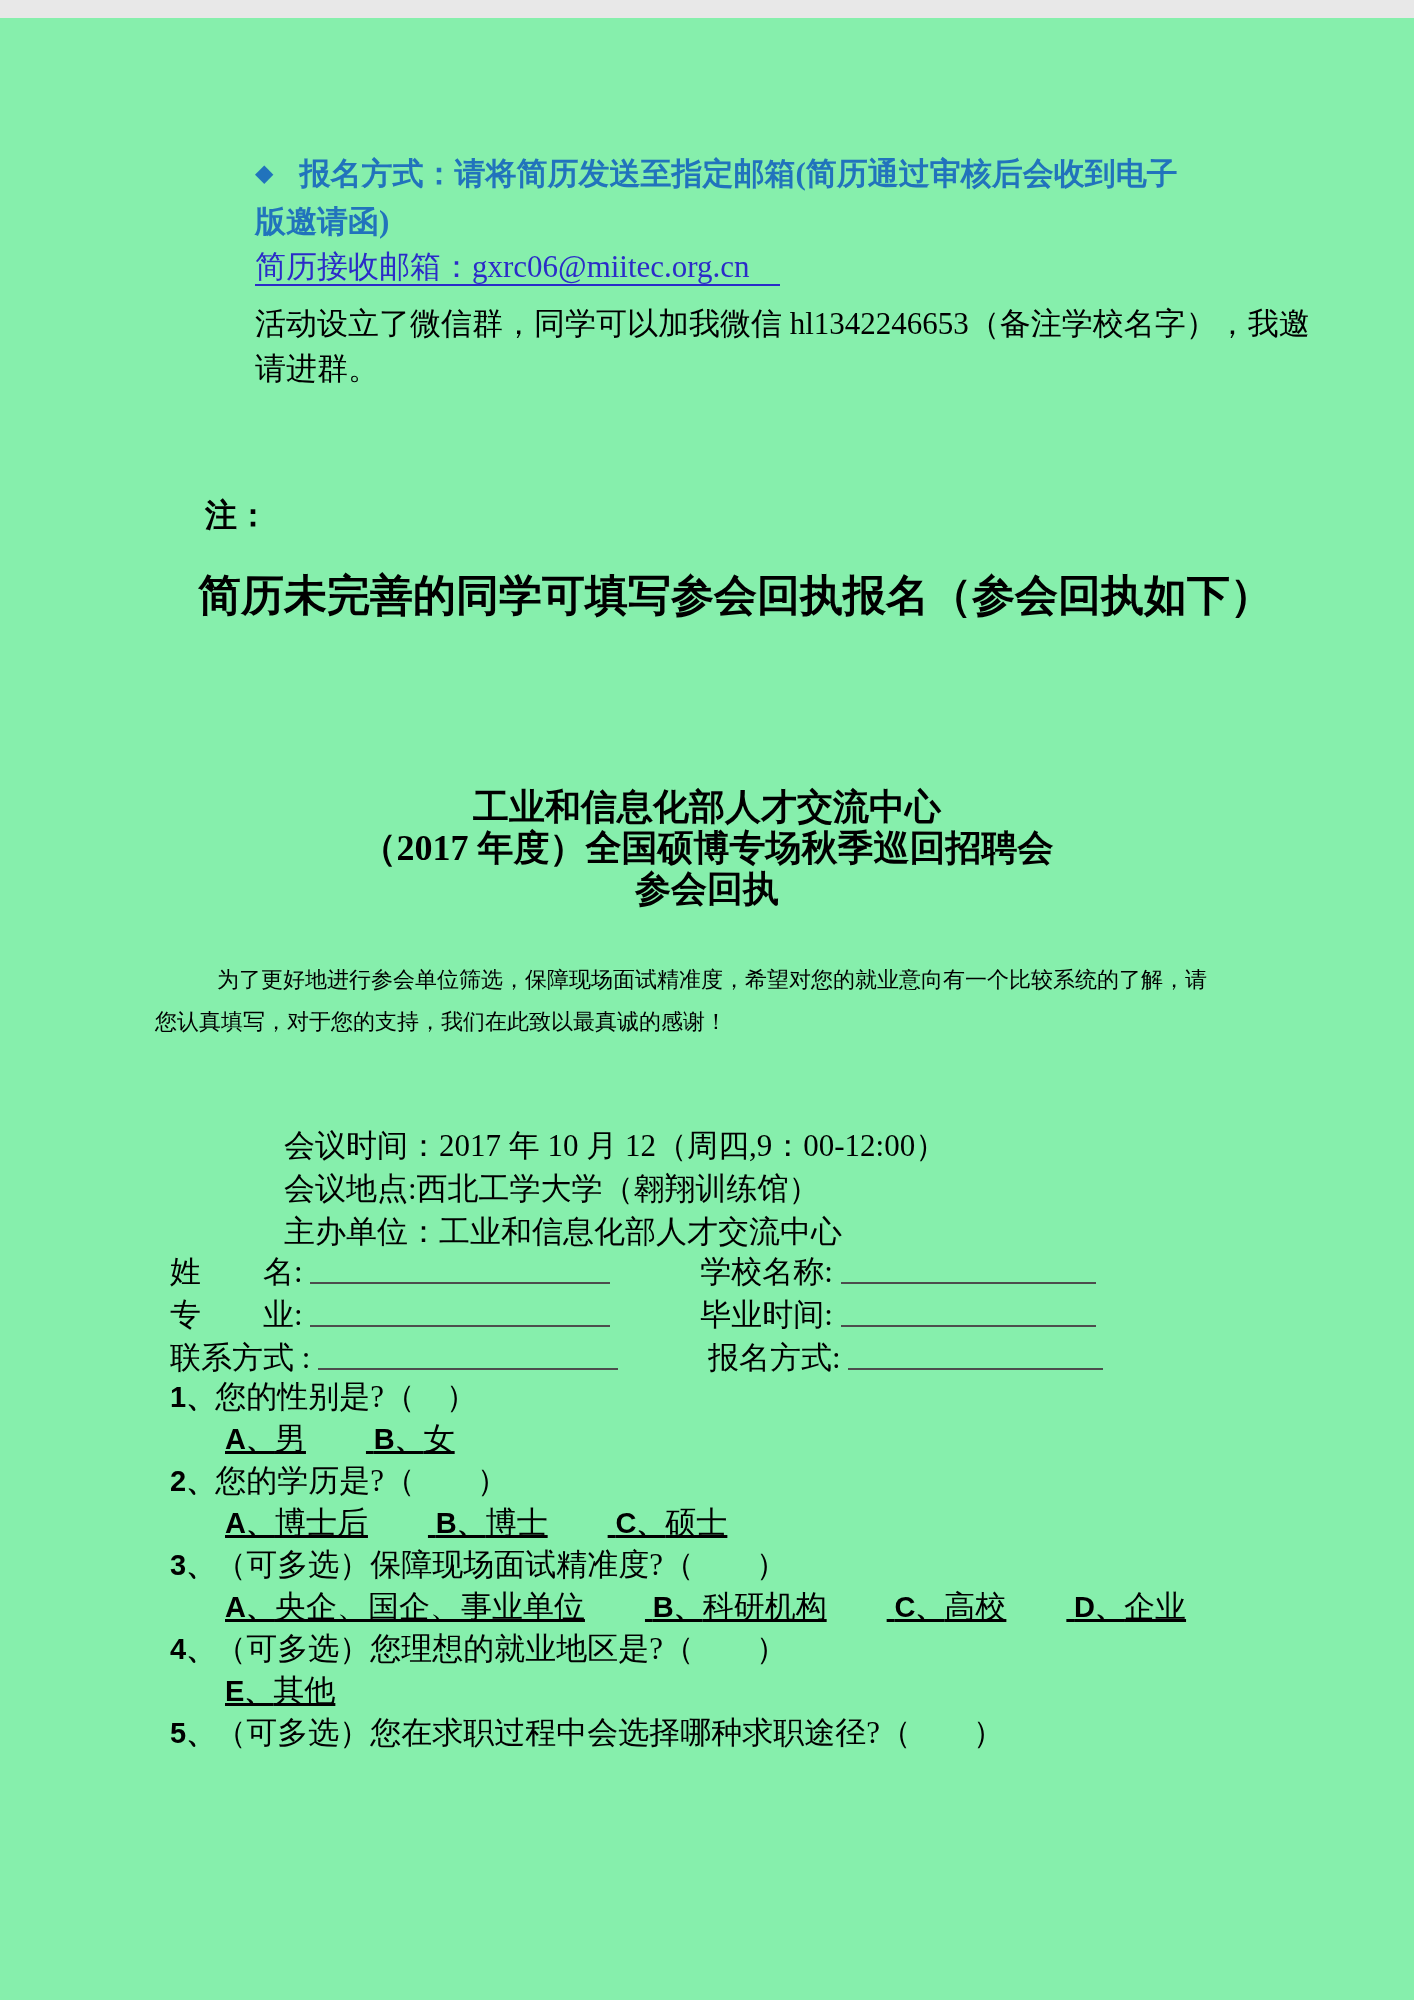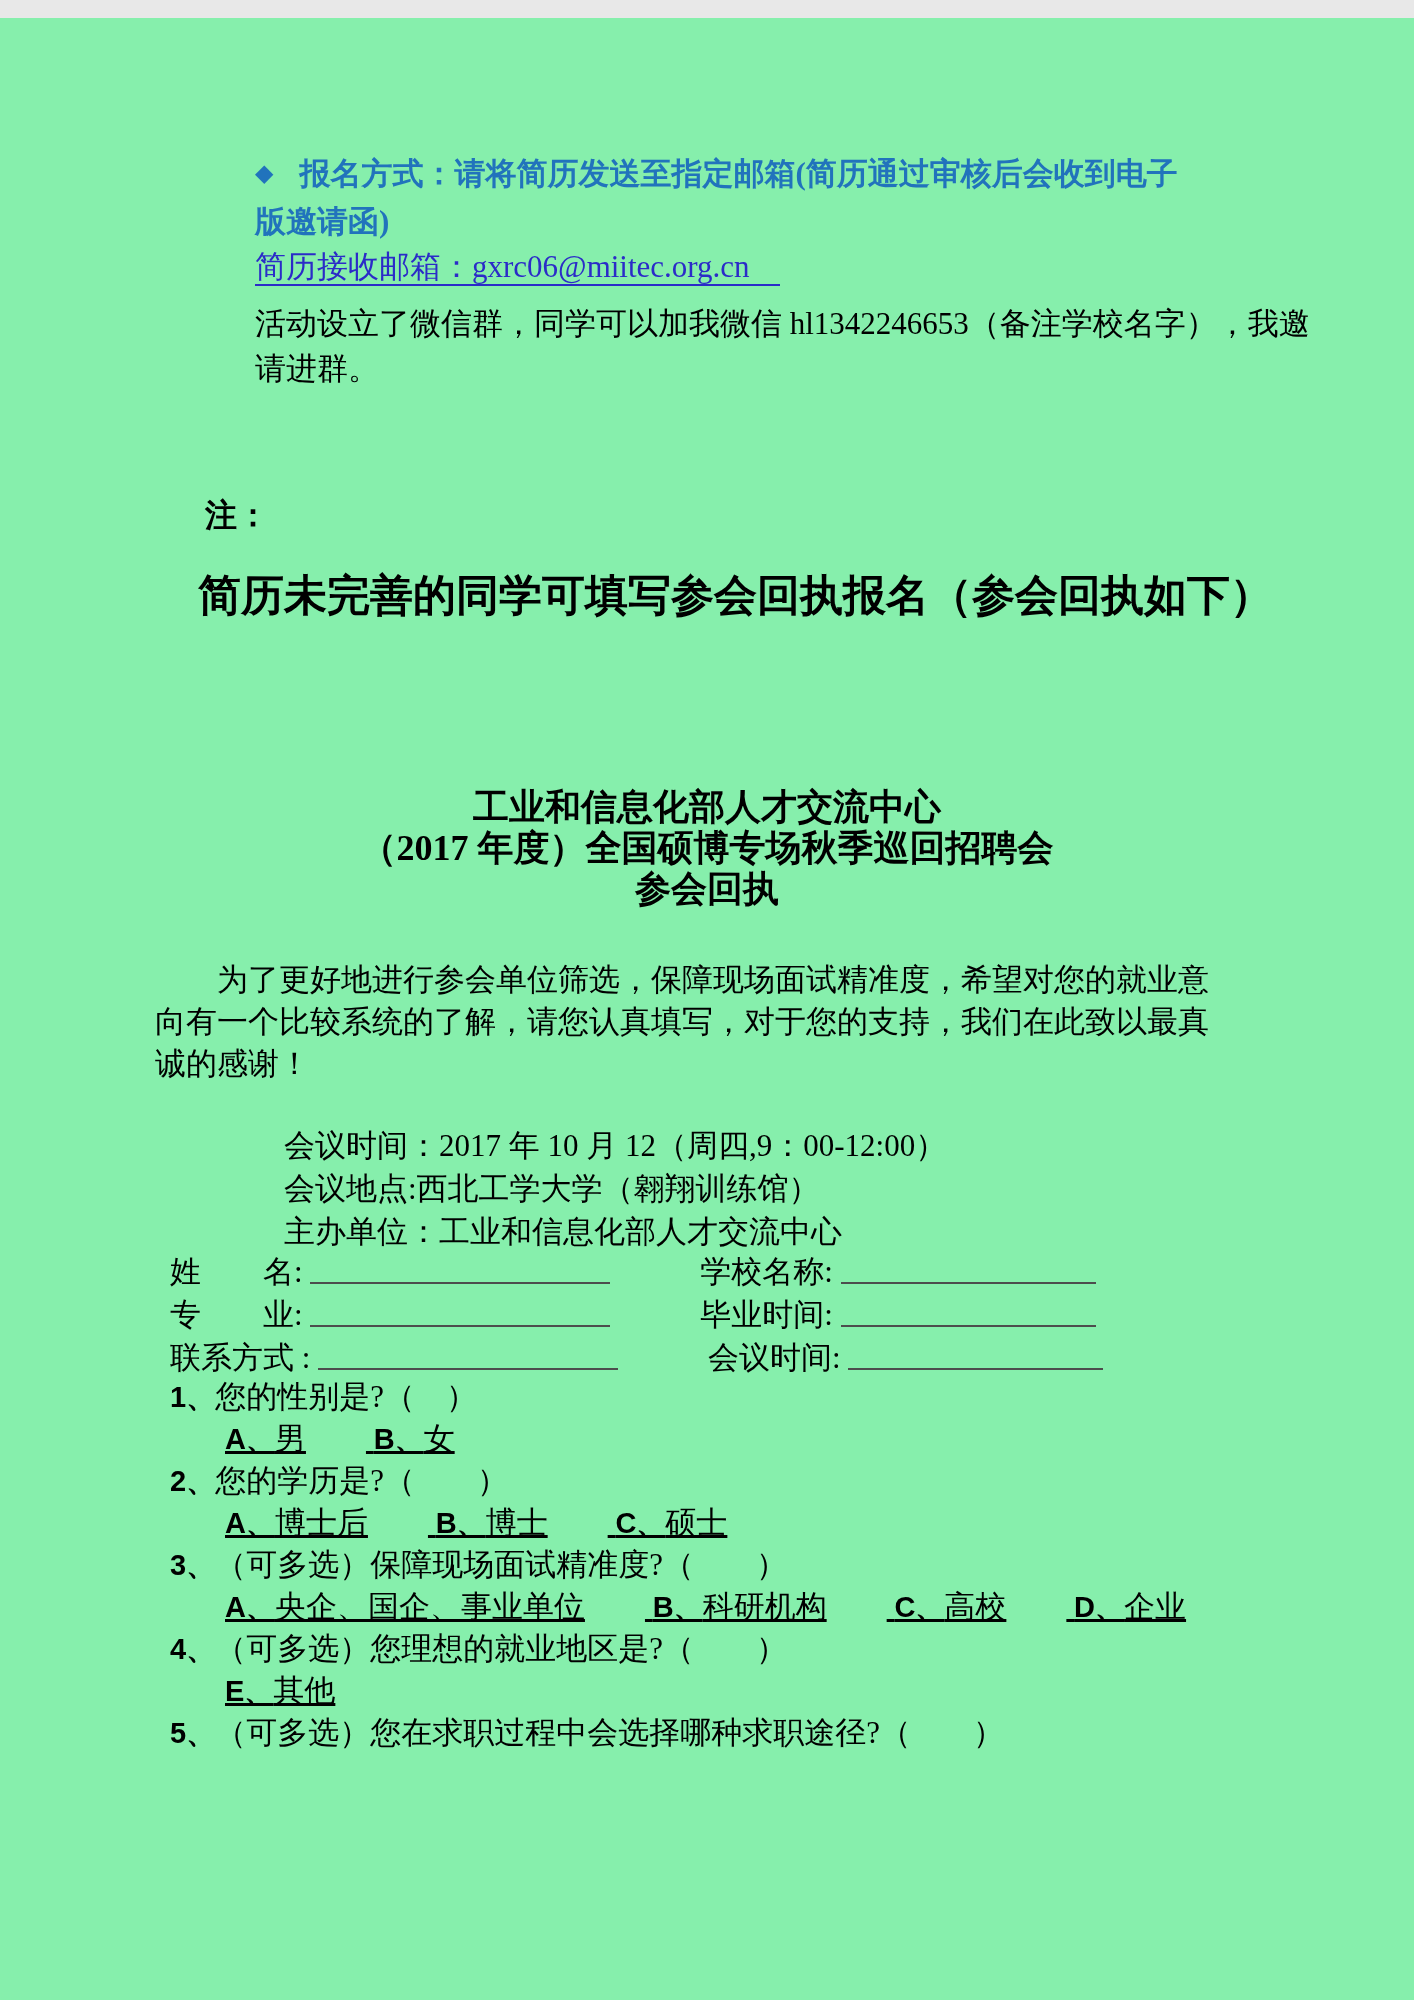--- a/index.html
+++ b/index.html
@@ -35,21 +35,21 @@
   .note-label{position:absolute;left:205px;top:476px;font-size:32px;font-weight:bold;}
   .note-line{position:absolute;left:198px;top:549px;font-size:43px;font-weight:bold;}
   
   .title-block{
     position:absolute;left:157px;top:769px;width:1100px;
     text-align:center;font-size:36px;font-weight:bold;line-height:41px;
   }
   
   .intro{
     position:absolute;left:155px;top:941px;width:1065px;
-    font-size:31px;line-height:42px;text-indent:62px;
+    font-size:22px;line-height:42px;text-indent:62px;
   }
   
   .meeting-block{
     position:absolute;left:284px;top:1106px;
     font-size:31px;line-height:43px;font-weight:normal;
   }
   
   .form-rows{position:absolute;left:170px;top:1232px;font-size:31px;line-height:43px;}
   .form-row{height:43px;white-space:nowrap;}
   .flabel{display:inline-block;}
@@ -113,21 +113,21 @@
     </div>
     <div class="form-row">
       <span class="flabel">专　　业:</span>
       <span class="fill-line fill-left"></span>
       <span class="flabel2">毕业时间:</span>
       <span class="fill-line fill-right"></span>
     </div>
     <div class="form-row">
       <span class="flabel">联系方式 :</span>
       <span class="fill-line fill-left"></span>
-      <span class="flabel2">会议时间:</span>
+      <span class="flabel2">报名方式:</span>
       <span class="fill-line fill-right"></span>
     </div>
   </div>
 
   <div class="questions">
 
     <div class="q-line">
       <span class="q-num">1、</span><span>您的性别是?（　）</span>
     </div>
     <div class="opts-row">

